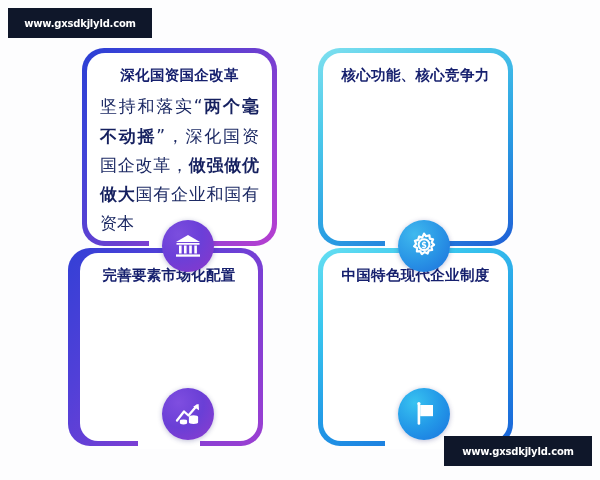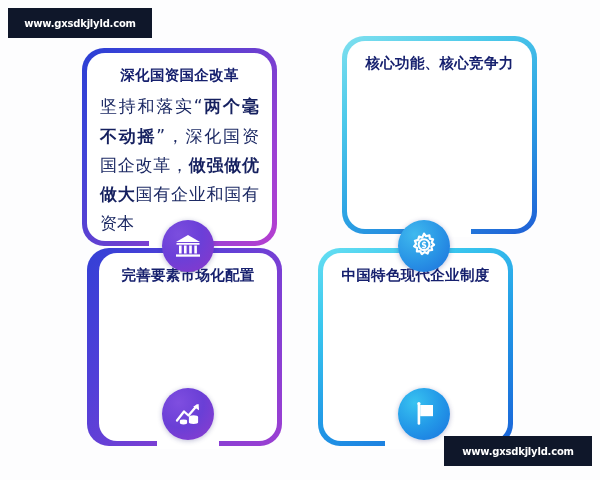--- a/index.html
+++ b/index.html
@@ -110,22 +110,22 @@
   }
   .card.v-violet {
     background: linear-gradient(125deg, #3340d6 0%, #5140d8 30%, #7a3fd4 62%, #9c3fd2 100%);
   }
   .card.v-blue {
     background: linear-gradient(150deg, #66dff2 0%, #39c6ee 26%, #2096e6 60%, #1a63d8 100%);
   }
 
   
   #card-1 { left: 82px;  top: 48px;  }
-  #card-2 { left: 318px; top: 36px; margin-left: 24px;  }
-  #card-3 { left: 87px;  top: 248px; padding-left: 12px; }
+  #card-2 { left: 318px; top: 48px;  }
+  #card-3 { left: 68px;  top: 248px; padding-left: 12px; }
   #card-4 { left: 318px; top: 248px; font-family: Liberation Serif, serif; }
 
   
   .icon-badge {
     position: absolute;
     width: 52px;
     height: 52px;
     border-radius: 50%;
     display: flex;
     align-items: center;

